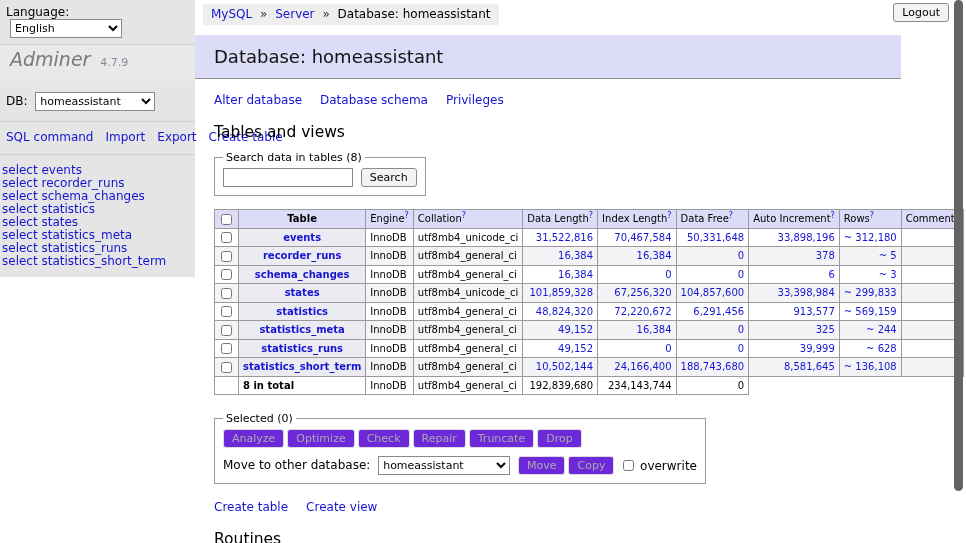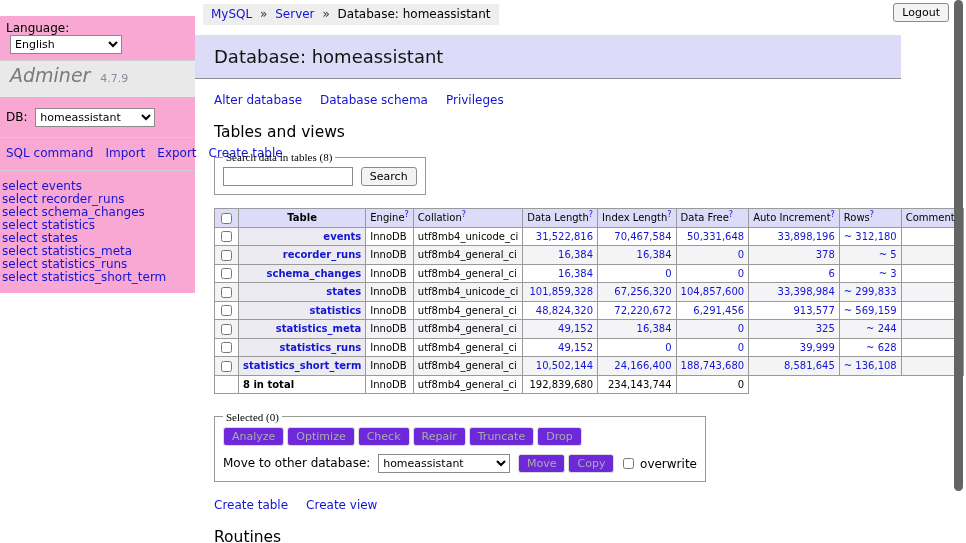--- a/index.html
+++ b/index.html
@@ -5,21 +5,21 @@
   * { box-sizing: border-box; }
   html, body { margin: 0; padding: 0; }
   body {
     width: 966px; height: 543px; overflow: hidden; position: relative;
     background: #fff; color: #000;
     font-family: "DejaVu Sans", "Liberation Sans", sans-serif; font-size: 12px;
   }
   a { color: #1414d2; text-decoration: none; cursor: pointer; }
 
   
-  .sidebar { position: absolute; left: 0; top: 16px; width: 195px; background: #f9a8d4; }
+  .sidebar { position: absolute; left: 0; top: 0; width: 195px; background: #e5e5e5; }
   .lang-row { padding: 5px 6px 6px 6px; border-bottom: 1px solid #d0d0d0; }
   .lang-row select { width: 112px; margin-left: 4px; }
   select {
     font-family: "DejaVu Sans", "Liberation Sans", sans-serif; font-size: 11px;
     background: #fff; border: 1px solid #8a8a8a; height: 19px;
   }
   .logo { background: #e9e9e9; padding: 3px 10px 11px 10px; }
   .logo .brand { font-size: 19px; font-style: italic; color: #7a7a7a; }
   .logo .ver { font-size: 11px; color: #8a8a9e; margin-left: 6px; }
   .db-row { padding: 11px 6px 10px 6px; }
@@ -44,34 +44,34 @@
   .btn:disabled { background: #6d28d9; border-color: #dcdcdc; color: #ababab; cursor: default; }
   h2.page-title {
     margin: 0; width: 706px; background: #dcdcf8; border-bottom: 1px solid #8f8f8f;
     padding: 11px 0 11px 19px; font-size: 18px; font-weight: 400; color: #131313;
   }
   .content { padding-left: 19px; }
   .links-row { margin-top: 14px; }
   .links-row a { margin-right: 18px; }
   h3 { font-size: 15.5px; font-weight: 400; margin: 16px 0 0 0; color: #000; }
   fieldset { display: inline-block; border: 1px solid #999; padding: 4px 8px 8px 8px; margin: 0; }
-  legend { font-size: 11px; padding: 0 3px; font-family: Liberation Serif, serif; }
+  legend { font-size: 11px; padding: 0 3px; }
   .search-fs { margin-top: 10px; }
   .search-fs input[type=text] {
     width: 130px; height: 19px; border: 1px solid #8a8a8a; padding: 1px 4px;
     font-size: 11px; font-family: inherit; vertical-align: middle;
   }
   .search-fs .btn { margin-left: 4px; vertical-align: middle; }
 
   
   table.tables { border-collapse: collapse; margin-top: 13px; font-size: 10px; }
   .tables th, .tables td { border: 1px solid #9a9a9a; padding: 2px 4px; line-height: 13px; white-space: nowrap; }
   .tables thead th, .tables thead td { background: #dcdcf8; font-weight: 400; text-align: left; }
   .tables thead th.tcol { font-weight: bold; text-align: center; }
-  .tables tbody th { background: #ebebf1; text-align: right; font-weight: bold; }
+  .tables tbody th { background: #ebebf1; text-align: center; font-weight: bold; }
   .tables tbody th a { font-weight: bold; }
   .tables td.num { text-align: right; }
   .tables tr.alt td { background: #f4f4f7; }
   .tables tfoot td { background: #fff; }
   .total-label { font-weight: bold; }
   sup.help { font-size: 8px; line-height: 0; }
   .check-cell { text-align: center; padding: 1px 3px; }
   input[type=checkbox] { width: 11px; height: 11px; margin: 1px 2px; vertical-align: middle; }
 
   

